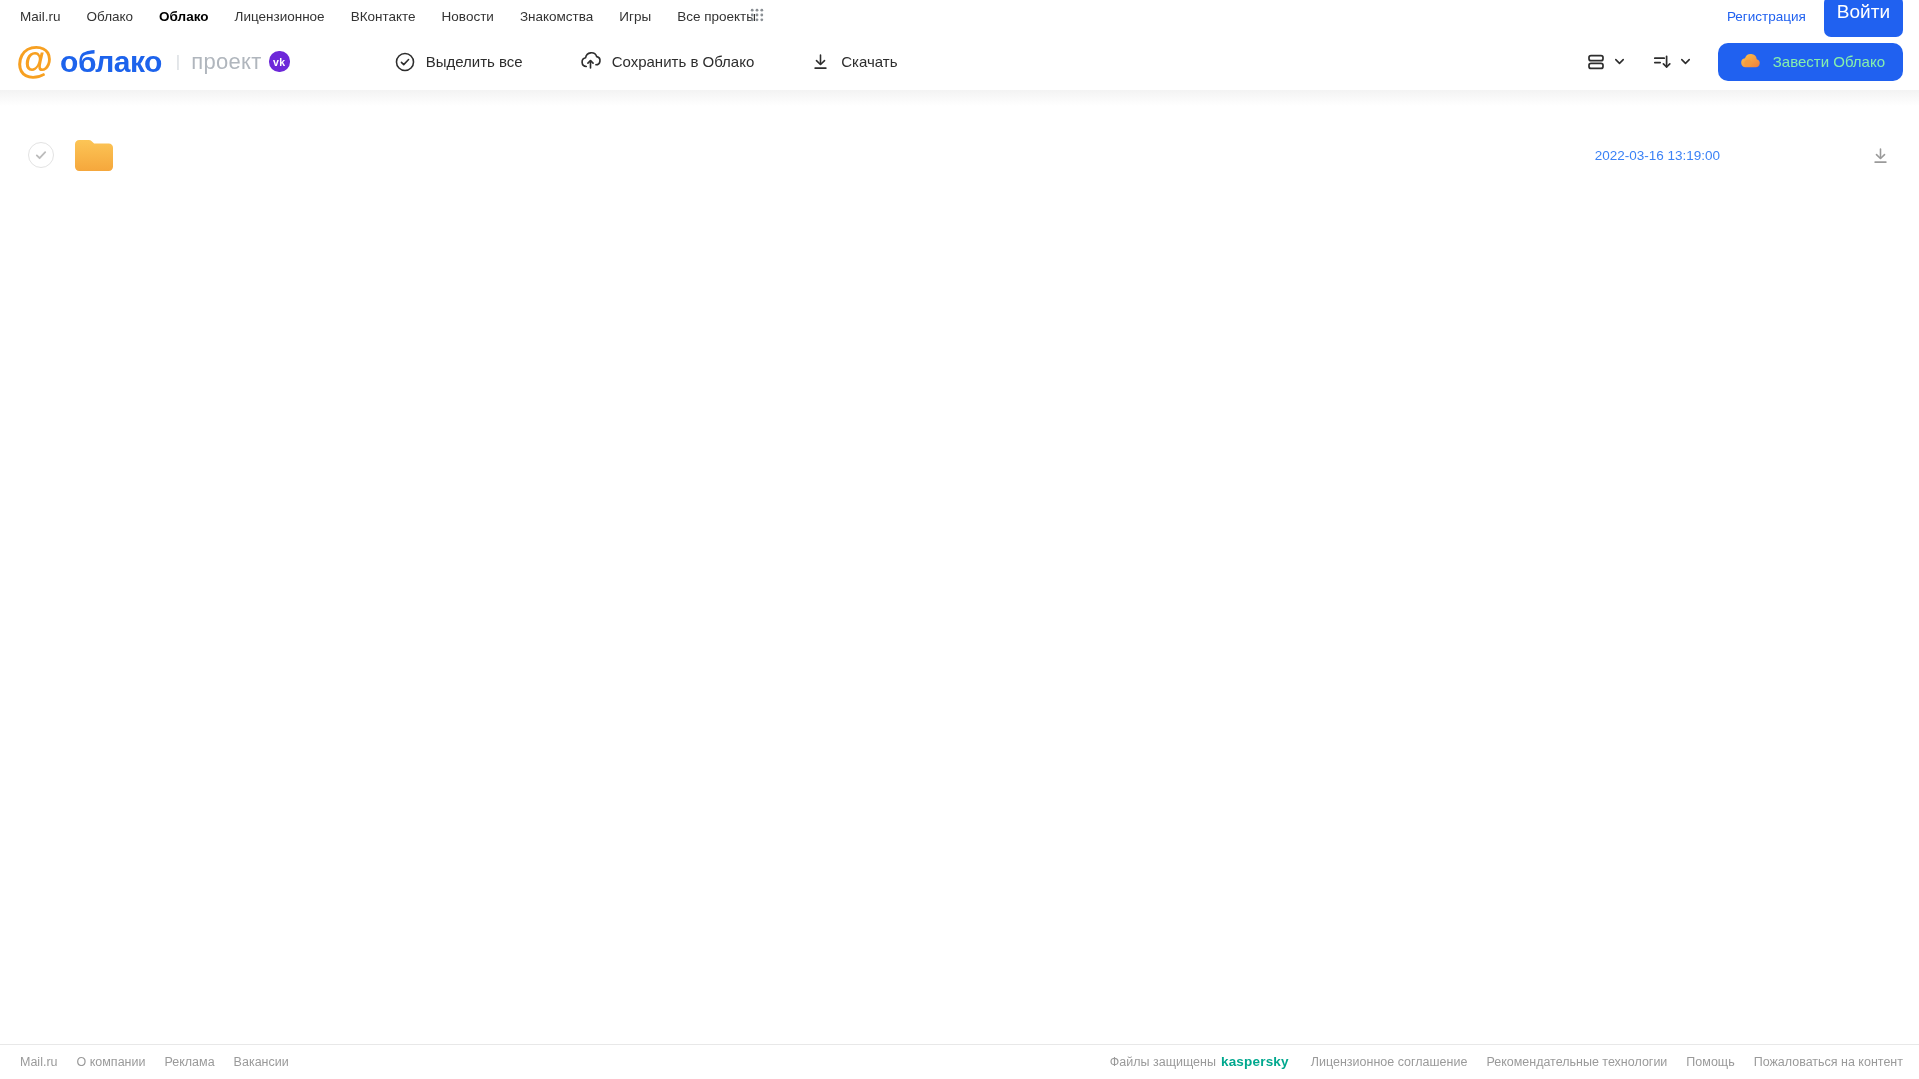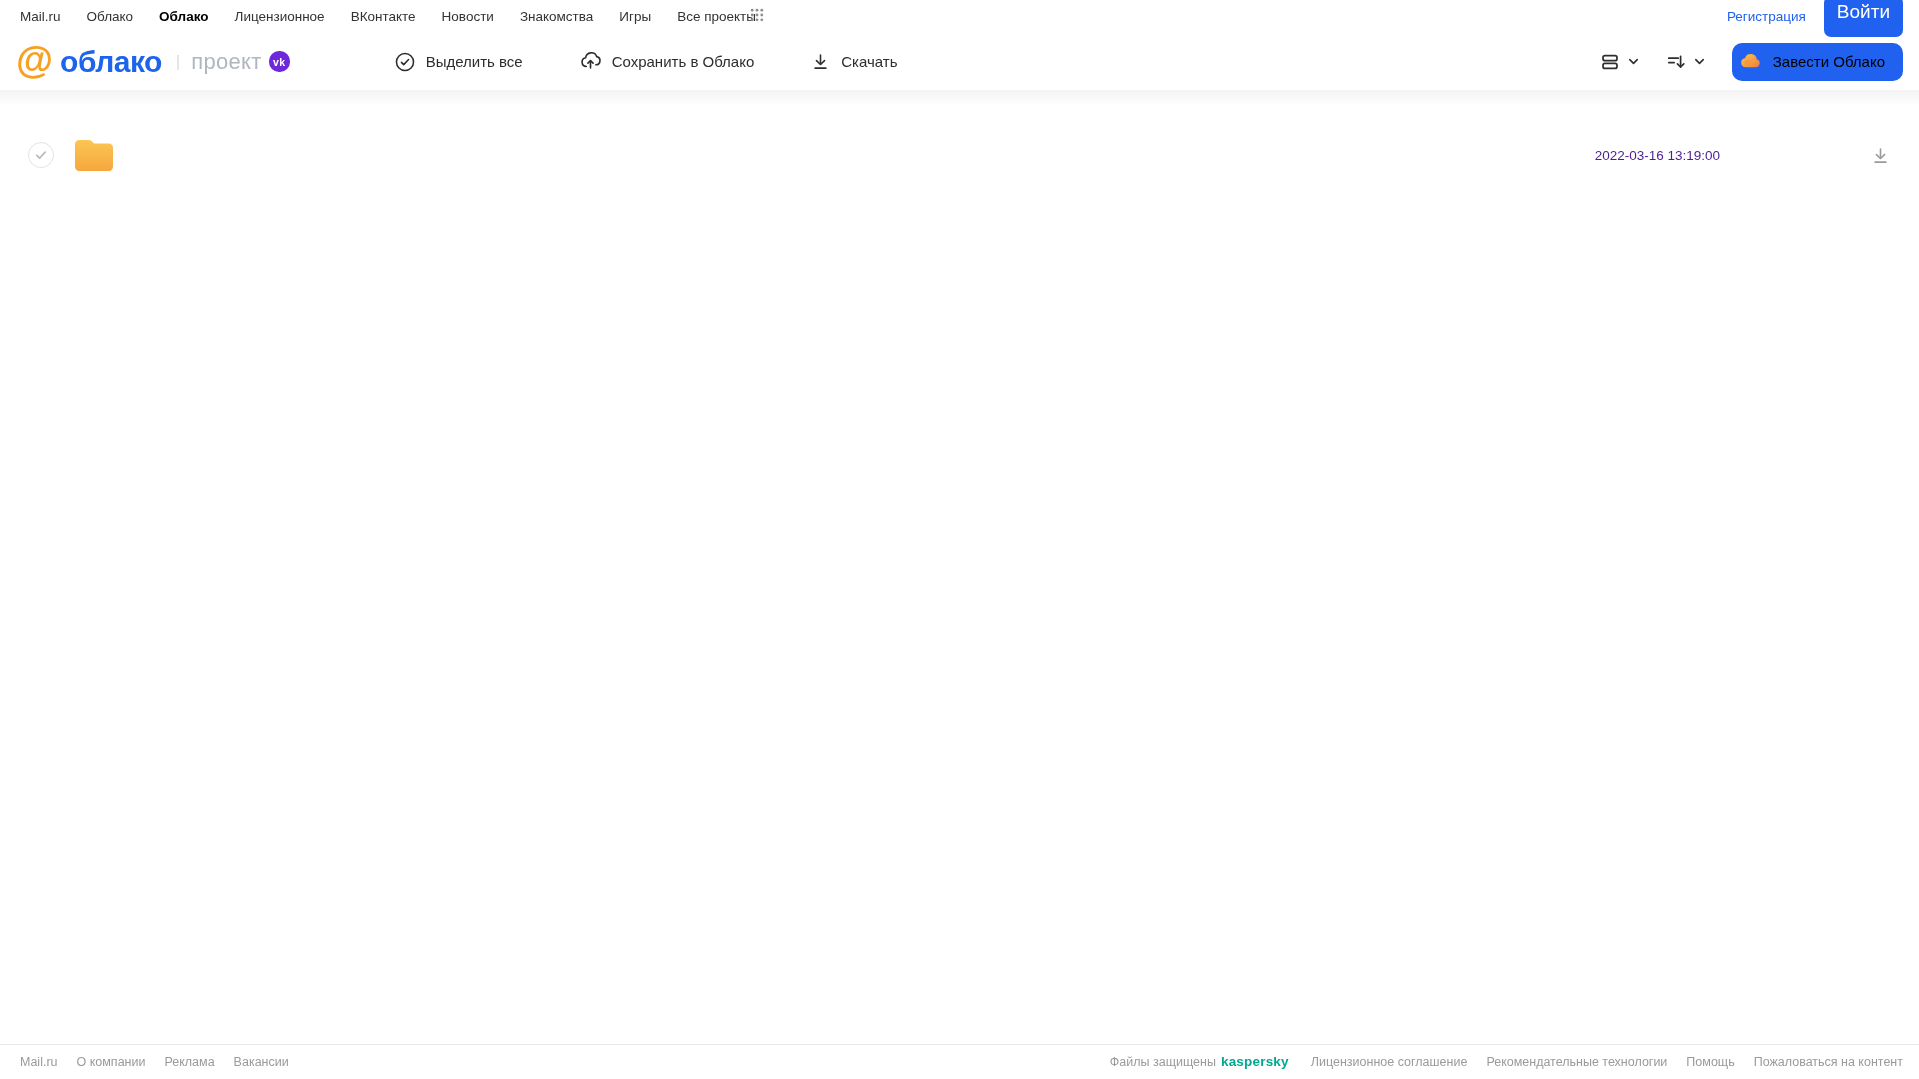--- a/index.html
+++ b/index.html
@@ -32,34 +32,34 @@
     justify-content:center; margin-left:7px; letter-spacing:0.3px; }
 
   .toolbar { display:flex; align-items:center; margin-left:104px; }
   .tool-btn { display:flex; align-items:center; margin-right:56px; background:none; border:none;
     font-family:inherit; font-size:15px; color:#2d2d2d; }
   .tool-btn svg { margin-right:10px; }
 
   .header-right { margin-left:auto; display:flex; align-items:center; }
   .icon-ctl { display:flex; align-items:center; margin-right:26px; background:none; border:none; }
   .icon-ctl svg.chev { margin-left:7px; }
-  .get-cloud-btn { display:flex; align-items:center; background:#2061f0; color:#000000; border:none;
-    border-radius:10px; height:38px; padding:0 18px 0 6px; font-family:inherit;
+  .get-cloud-btn { display:flex; align-items:center; background:#2061f0; color:#86efac; border:none;
+    border-radius:10px; height:38px; padding:0 18px 0 20px; font-family:inherit;
     font-size:15px; font-weight:500; }
   .get-cloud-btn svg { margin-right:10px; }
 
   
   .main { padding:0 20px; }
   .page-title { margin-top:36px; font-size:24px; font-weight:400; color:#111; letter-spacing:0.1px; }
   .file-row { margin-top:38px; height:54px; display:flex; align-items:center; }
   .row-check { width:26px; height:26px; border-radius:50%; border:1.5px solid #e3e3e3;
     background:#fff; display:flex; align-items:center; justify-content:center; margin-left:8px; flex:0 0 auto; }
   .folder-wrap { margin-left:19px; display:flex; flex:0 0 auto; }
   .file-name { margin-left:26px; font-size:15px; color:#333; }
-  .file-date { margin-left:auto; font-size:13.5px; color:#4c1d95; white-space:nowrap; }
+  .file-date { margin-left:auto; font-size:13.5px; color:#3b82f6; white-space:nowrap; }
   .row-download { margin-left:150px; margin-right:8px; display:flex; background:none; border:none; }
 
   
   .footer { position:absolute; left:0; right:0; bottom:0; border-top:1px solid #e8e8e8;
     background:#fff; display:flex; align-items:center; padding:9px 16px 10px 20px;
     font-size:12.5px; color:#9a9a9a; }
   .f-link { color:#9a9a9a; margin-right:19px; white-space:nowrap; }
   .footer-right { margin-left:auto; display:flex; align-items:center; }
   .kasp-wrap { margin-right:22px; white-space:nowrap; }
   .kasp-logo { color:#00a88e; font-weight:700; font-size:13.5px; letter-spacing:0.2px; margin-left:5px; }

